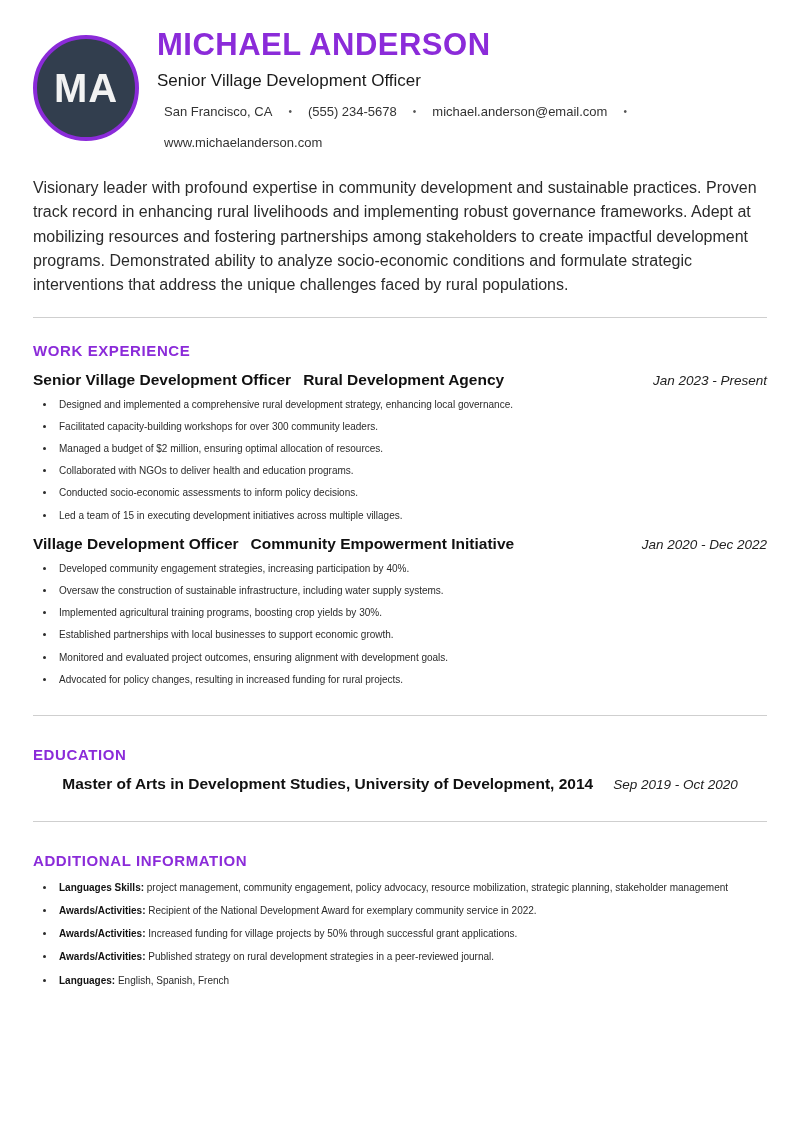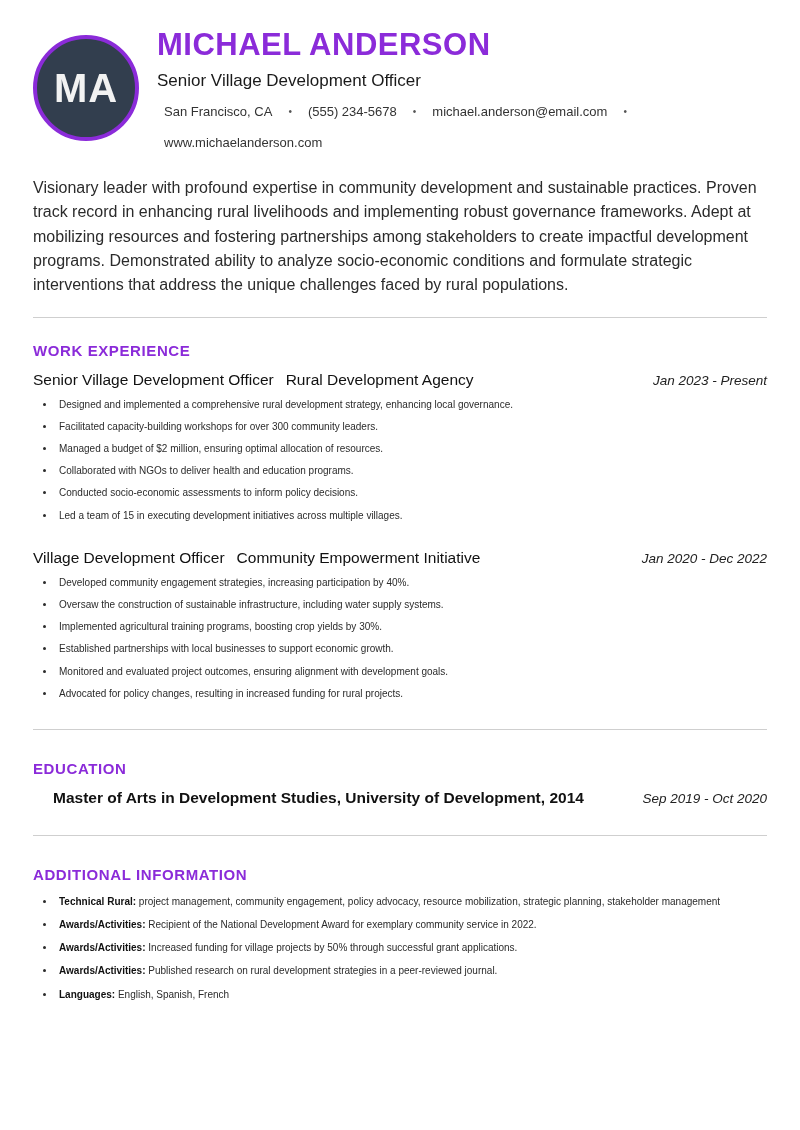--- a/index.html
+++ b/index.html
@@ -56,30 +56,30 @@
     font-weight: 700;
     letter-spacing: 0.6px;
     margin-bottom: 12px;
   }
   .summary-text { font-size: 16px; line-height: 1.52; color: var(--text); }
   hr.divider { border: none; border-top: 1px solid var(--divider); margin: 19px 0 24px 0; }
   hr.divider.wide { margin: 28px 0 30px 0; }
 
   
   .job-header { display: flex; justify-content: space-between; align-items: baseline; margin-bottom: 9px; }
-  .job-title { font-size: 15.5px; font-weight: 400; color: #111111; }
+  .job-title { font-size: 15.5px; font-weight: 700; color: #111111; }
   .company { margin-left: 12px; }
   .dates { font-size: 13.5px; font-style: italic; color: #222222; font-weight: 400; white-space: nowrap; }
   ul.bullets { list-style: disc; padding-left: 23px; }
   ul.bullets li { font-size: 10px; line-height: 1.42; margin-bottom: 8px; color: var(--text); padding-left: 3px; }
   .job { margin-bottom: 4px; }
-  .job + .job { margin-top: 26px; }
+  .job + .job { margin-top: 12px; }
 
   
-  .edu-row { display: flex; justify-content: space-between; align-items: baseline; margin-left: 20px; }
+  .edu-row { display: flex; justify-content: center; align-items: baseline; }
   .degree { font-size: 15.5px; font-weight: 700; color: #111111; padding-right: 20px; }
 
   
   .info-label { font-weight: 700; color: #111111; }
   ul.info-list li { margin-bottom: 9px; }
 </style>
 </head>
 <body>
 
 <div class="page">
@@ -156,34 +156,34 @@
       <span class="dates">Sep 2019 - Oct 2020</span>
     </div>
   </section>
 
   <hr class="divider wide">
 
   <section>
     <h2>ADDITIONAL INFORMATION</h2>
     <ul class="bullets info-list">
       <li>
-        <span class="info-label">Technical Rural:</span>
+        <span class="info-label">Languages Skills:</span>
         <span>project management, community engagement, policy advocacy, resource mobilization, strategic planning, stakeholder management</span>
       </li>
       <li>
         <span class="info-label">Awards/Activities:</span>
         <span>Recipient of the National Development Award for exemplary community service in 2022.</span>
       </li>
       <li>
         <span class="info-label">Awards/Activities:</span>
         <span>Increased funding for village projects by 50% through successful grant applications.</span>
       </li>
       <li>
         <span class="info-label">Awards/Activities:</span>
-        <span>Published research on rural development strategies in a peer-reviewed journal.</span>
+        <span>Published strategy on rural development strategies in a peer-reviewed journal.</span>
       </li>
       <li>
         <span class="info-label">Languages:</span>
         <span>English,  Spanish,  French</span>
       </li>
     </ul>
   </section>
 
 </div>
 

